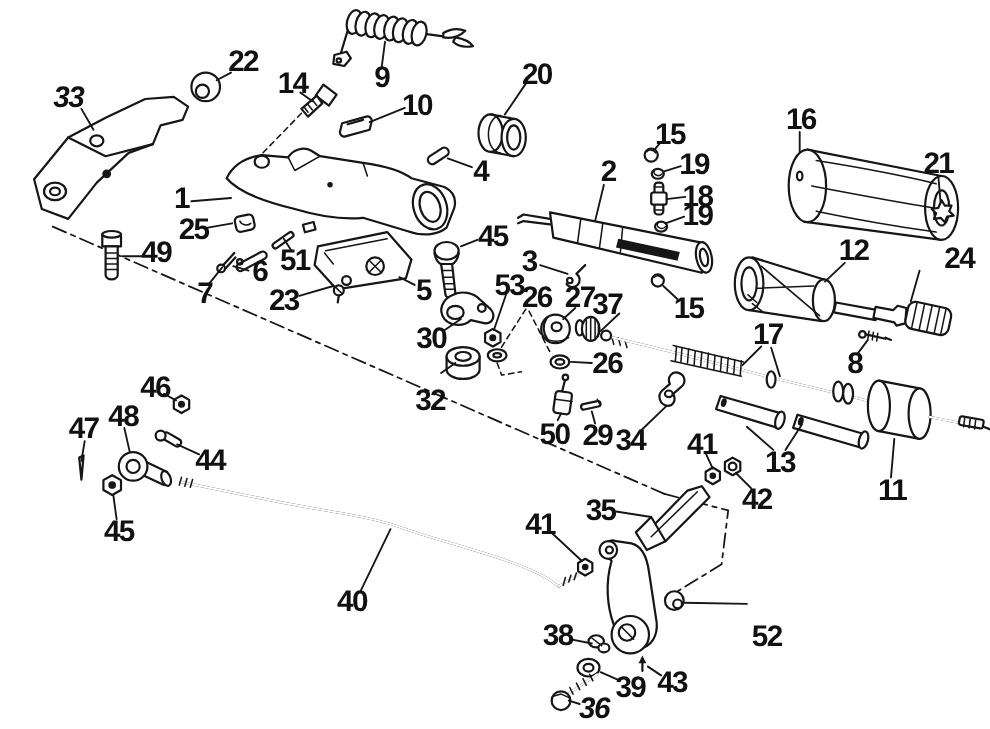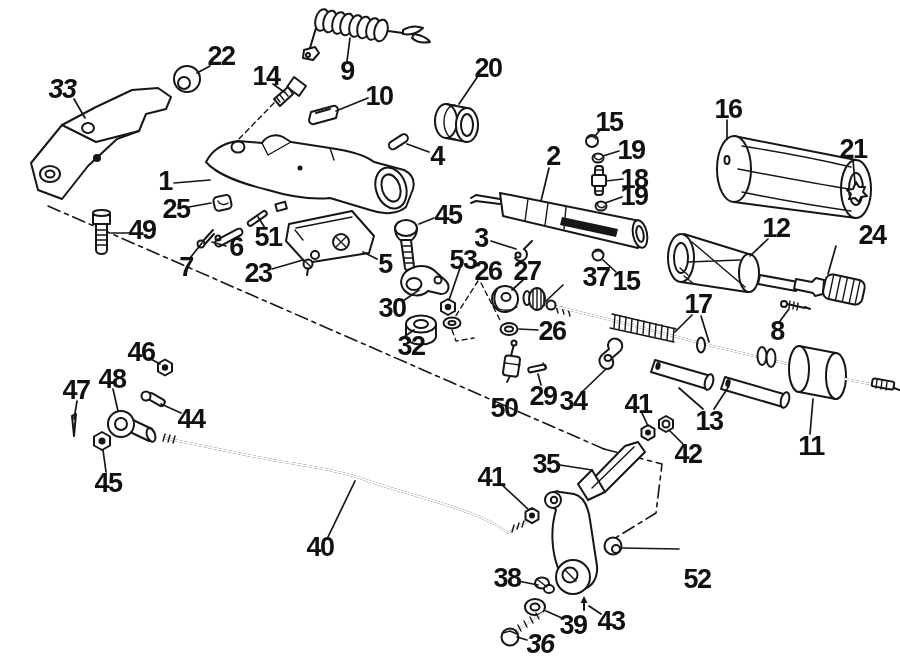--- a/index.html
+++ b/index.html
@@ -476,27 +476,27 @@
       <div class="part-label" style="left: 634px; top: 196px;">19</div>
       <div class="part-label" style="left: 728px; top: 109px;">16</div>
       <div class="part-label" style="left: 853px; top: 149px;">21</div>
       <div class="part-label" style="left: 776px; top: 228px;">12</div>
       <div class="part-label" style="left: 839px; top: 235px; margin-left: 33px;">24</div>
       <div class="part-label" style="left: 481px; top: 238px;">3</div>
       <div class="part-label" style="left: 626px; top: 281px;">15</div>
       <div class="part-label" style="left: 463px; top: 260px;">53</div>
       <div class="part-label" style="left: 488px; top: 271px;">26</div>
       <div class="part-label" style="left: 527px; top: 271px;">27</div>
-      <div class="part-label" style="left: 596px; top: 277px;">37</div>
+      <div class="part-label" style="left: 552px; top: 277px;">37</div>
       <div class="part-label" style="left: 392px; top: 308px;">30</div>
-      <div class="part-label" style="left: 391px; top: 346px; margin-left: 20px;">32</div>
+      <div class="part-label" style="left: 391px; top: 364px;">32</div>
       <div class="part-label" style="left: 552px; top: 331px;">26</div>
       <div class="part-label" style="left: 698px; top: 304px;">17</div>
       <div class="part-label" style="left: 777px; top: 331px;">8</div>
-      <div class="part-label" style="left: 504px; top: 408px;">50</div>
+      <div class="part-label" style="left: 504px; top: 395px;">50</div>
       <div class="part-label" style="left: 543px; top: 396px;">29</div>
       <div class="part-label" style="left: 573px; top: 401px;">34</div>
       <div class="part-label" style="left: 709px; top: 421px;">13</div>
       <div class="part-label" style="left: 811px; top: 446px;">11</div>
       <div class="part-label" style="left: 638px; top: 404px;">41</div>
       <div class="part-label" style="left: 688px; top: 454px;">42</div>
       <div class="part-label" style="left: 546px; top: 464px;">35</div>
       <div class="part-label" style="left: 491px; top: 477px;">41</div>
       <div class="part-label" style="left: 697px; top: 551px; margin-top: 28px;">52</div>
       <div class="part-label" style="left: 507px; top: 578px;">38</div>

